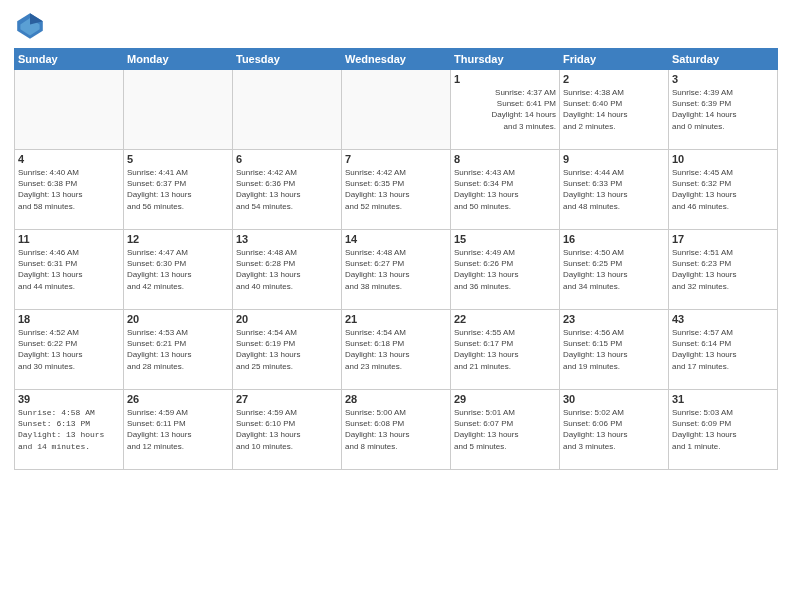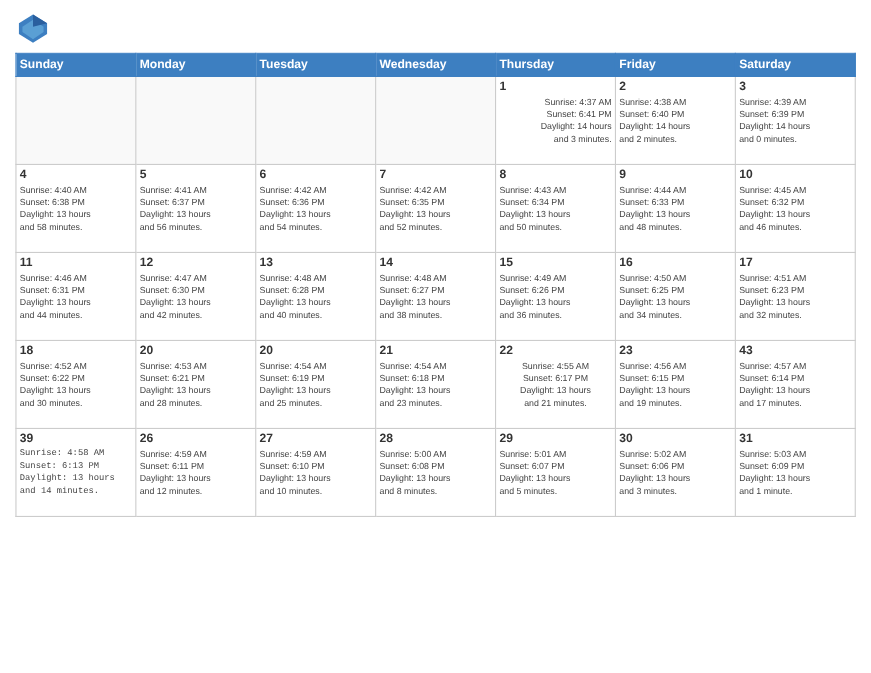--- a/index.html
+++ b/index.html
@@ -276,21 +276,21 @@
           </td>
           <td>
             <span class="day-num">21</span>
             <div class="day-info" style="white-space: pre-line;">Sunrise: 4:54 AM
 Sunset: 6:18 PM
 Daylight: 13 hours
 and 23 minutes.</div>
           </td>
           <td>
             <span class="day-num">22</span>
-            <div class="day-info" style="white-space: pre-line; text-align: center;">Sunrise: 4:55 AM
+            <div class="day-info" style="white-space: pre-line;">Sunrise: 4:55 AM
 Sunset: 6:17 PM
 Daylight: 13 hours
 and 21 minutes.</div>
           </td>
           <td>
             <span class="day-num">23</span>
             <div class="day-info" style="white-space: pre-line;">Sunrise: 4:56 AM
 Sunset: 6:15 PM
 Daylight: 13 hours
 and 19 minutes.</div>

